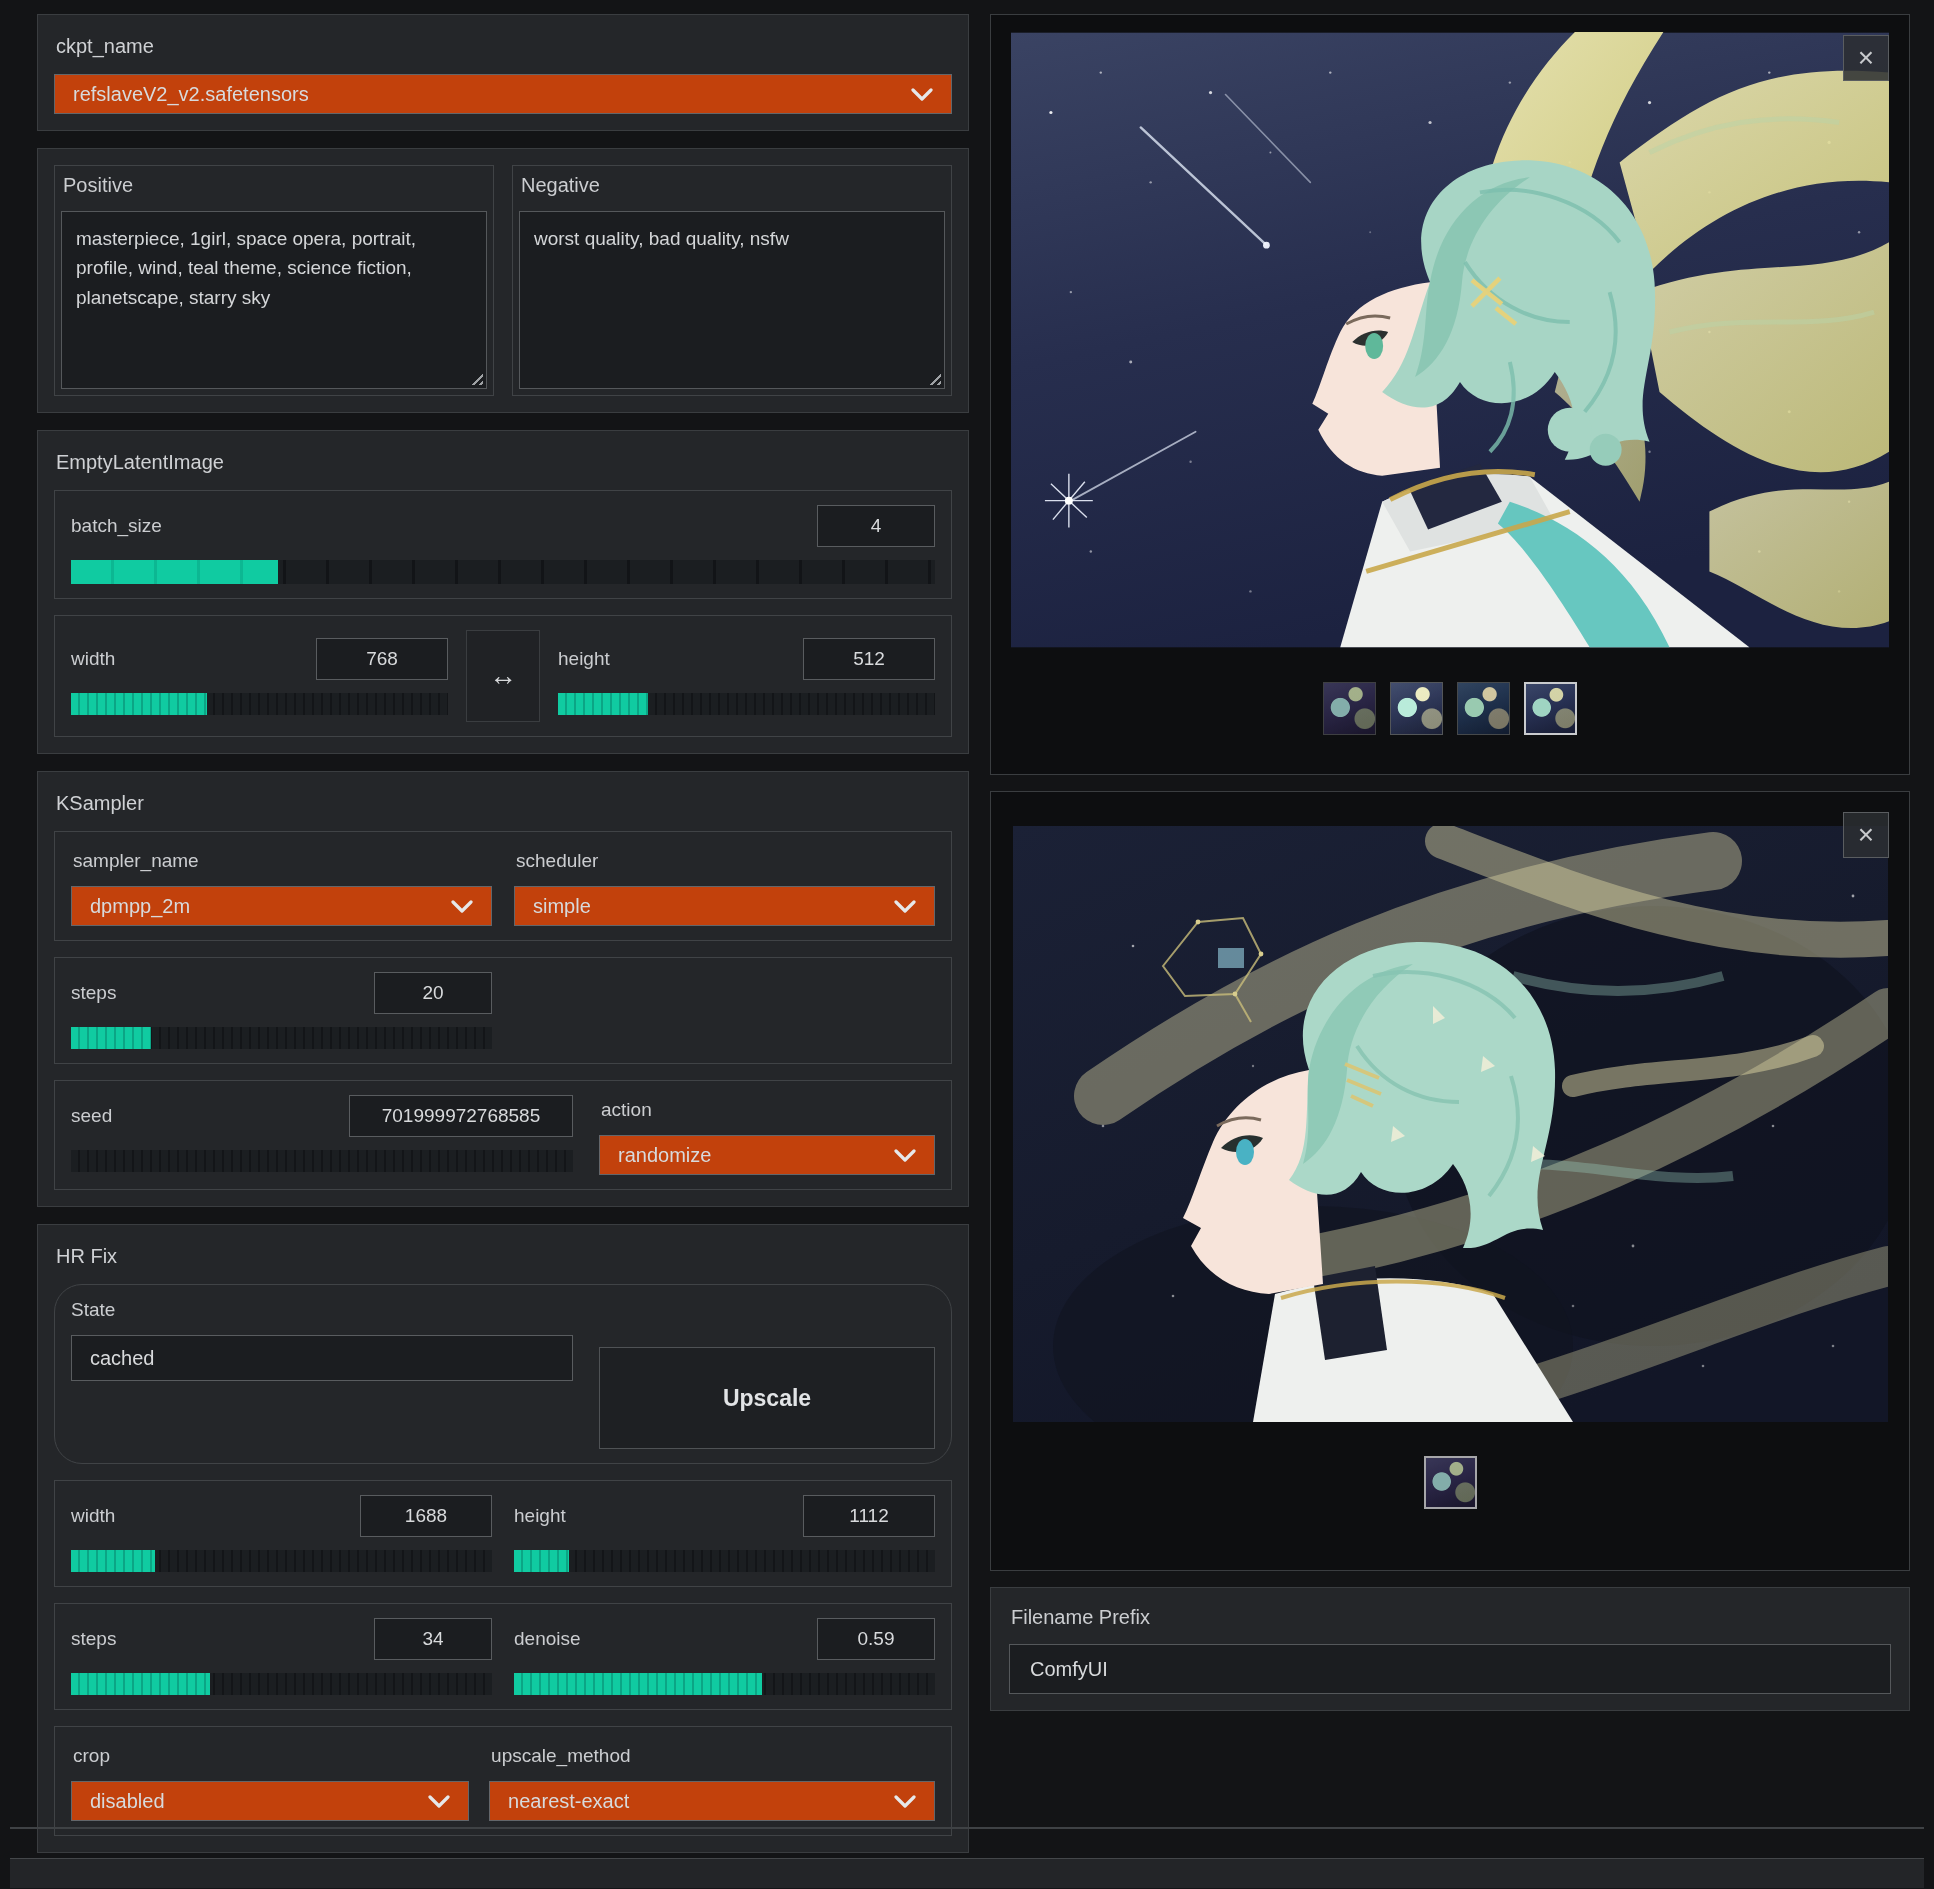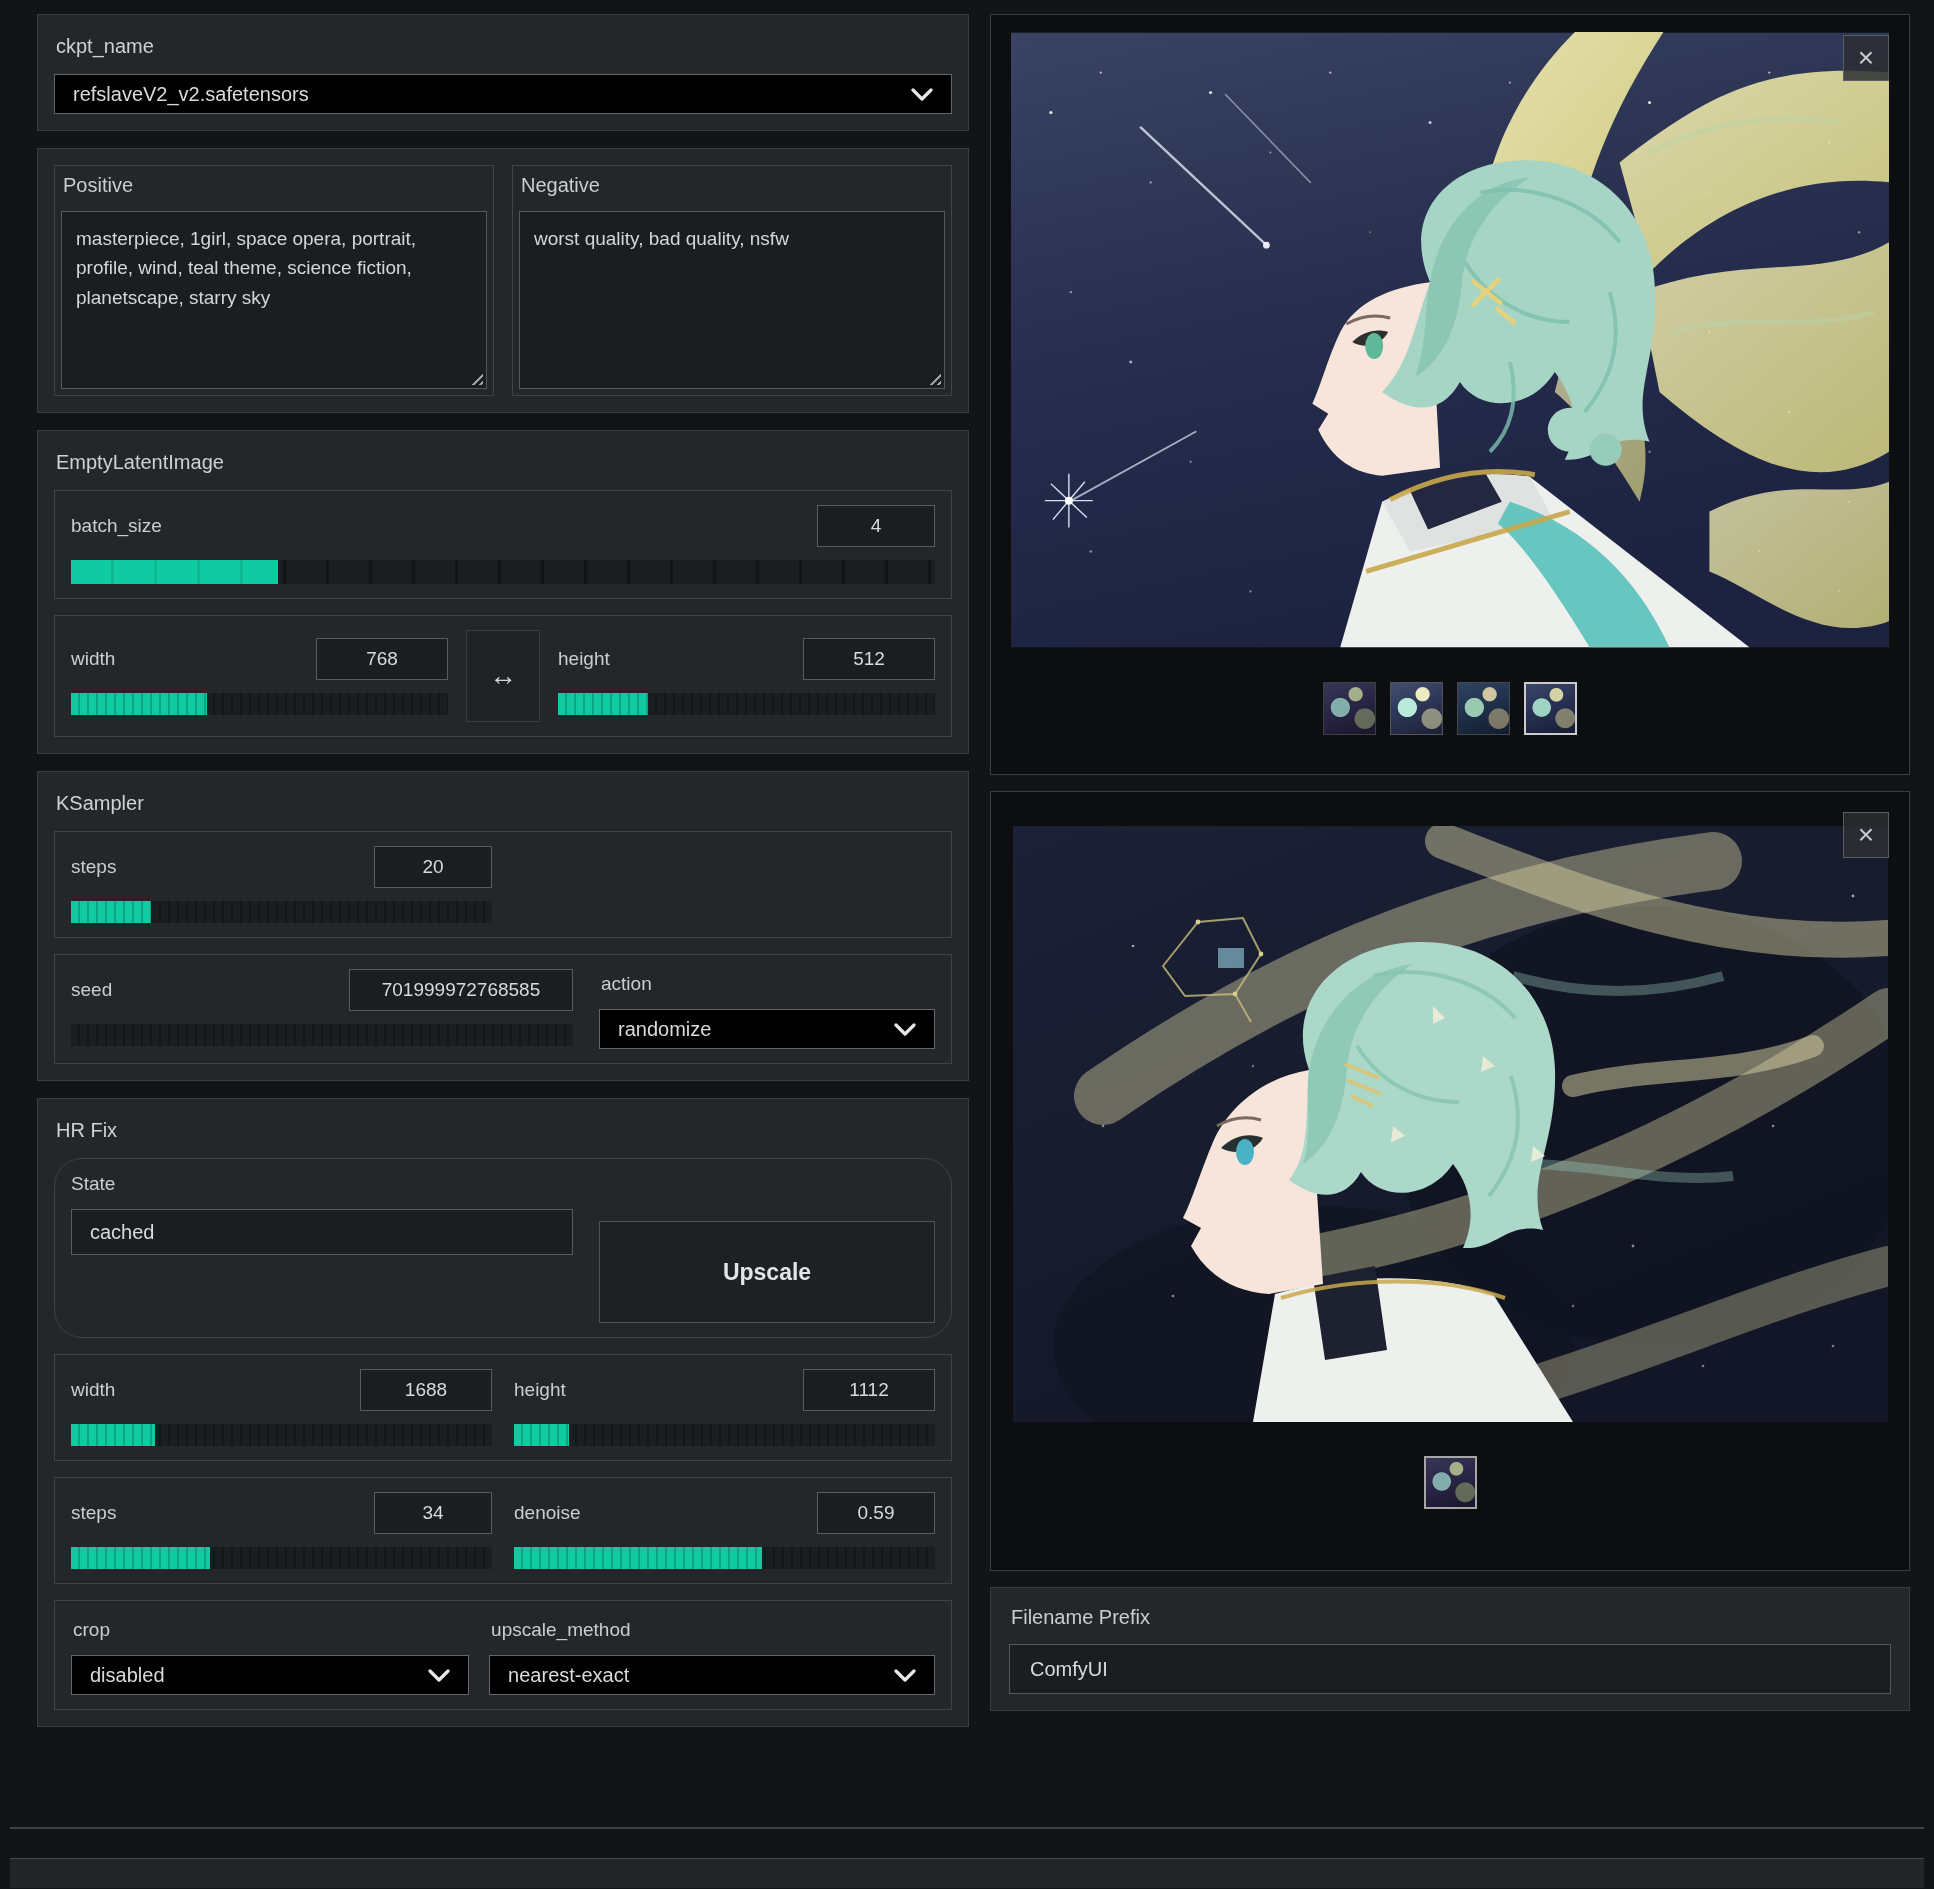--- a/index.html
+++ b/index.html
@@ -19,21 +19,21 @@
   .valuebox.small { width:118px; }
   .valuebox.seed { width:224px; }
   .slider { height:22px; margin-top:13px; position:relative;
             background:repeating-linear-gradient(90deg,#1b1e21 0 7px,#131518 7px 9px); }
   .slider .fill { position:absolute; left:0; top:0; bottom:0; width:0;
             background:repeating-linear-gradient(90deg,#10cba1 0 7px,#0ba585 7px 9px); }
   .slider.coarse { height:24px;
             background:repeating-linear-gradient(90deg,#1b1e21 0 40px,#121417 40px 43px); }
   .slider.coarse .fill {
             background:repeating-linear-gradient(90deg,#10cba1 0 40px,#0cb792 40px 43px); }
-  .select { height:40px; background:#000000; border:1px solid #63666a; padding:16px 18px;
+  .select { height:40px; background:#c2410c; border:1px solid #63666a; padding:16px 18px;
             display:flex; align-items:center; justify-content:space-between; font-size:20px; color:#d8dadc; cursor:pointer; }
   .chev { flex:0 0 auto; margin-left:12px; }
   .textarea-wrap { position:relative; }
   textarea { width:100%; height:178px; background:#1b1d20; border:1px solid #55585b; color:#d4d6d8;
              font-family:"Liberation Sans", sans-serif; font-size:19px; line-height:1.55; padding:12px 14px;
              resize:none; display:block; }
   .grip { position:absolute; right:4px; bottom:4px; width:15px; height:15px;
           background:repeating-linear-gradient(135deg, transparent 0 3px, #9fa2a5 3px 5px);
           clip-path:polygon(100% 0, 0 100%, 100% 100%); }
 
@@ -159,20 +159,40 @@
               <div class="fill" style="width: 24%;"></div>
             </div>
           </div>
         </div>
       </div>
     </div>
 
     <div class="card">
       <div class="card-title">KSampler</div>
 
+      <div class="group two-col">
+        <div class="dd-col">
+          <span class="lbl">sampler_name</span>
+          <div class="select">
+            <span>dpmpp_2m</span>
+            <svg class="chev" width="22" height="13" viewBox="0 0 22 13">
+                <path d="M2 2 L11 11 L20 2" stroke="#e6e8ea" stroke-width="3.2" fill="none" stroke-linecap="round" stroke-linejoin="round"></path>
+              </svg>
+          </div>
+        </div>
+        <div class="dd-col">
+          <span class="lbl">scheduler</span>
+          <div class="select">
+            <span>simple</span>
+            <svg class="chev" width="22" height="13" viewBox="0 0 22 13">
+                <path d="M2 2 L11 11 L20 2" stroke="#e6e8ea" stroke-width="3.2" fill="none" stroke-linecap="round" stroke-linejoin="round"></path>
+              </svg>
+          </div>
+        </div>
+      </div>
 
       <div class="group two-col">
         <div>
           <div class="field-row">
             <span class="lbl">steps</span>
             <div class="valuebox small">20</div>
           </div>
           <div class="slider">
             <div class="fill" style="width: 19%;"></div>
           </div>

